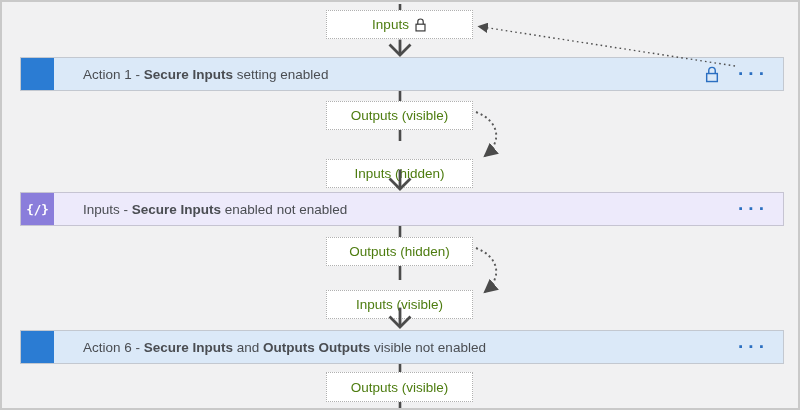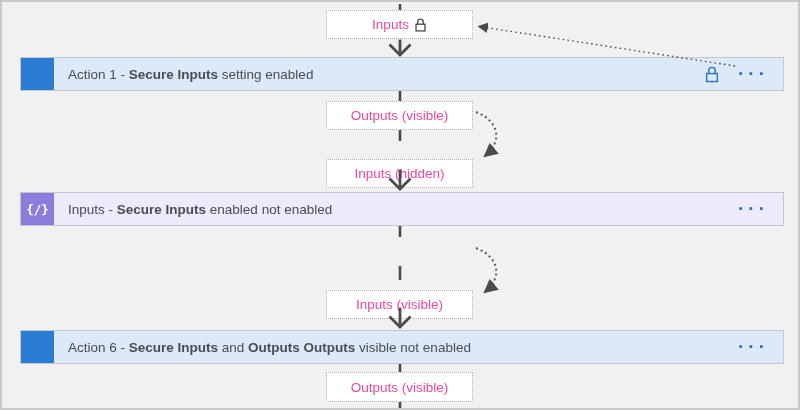--- a/index.html
+++ b/index.html
@@ -6,36 +6,36 @@
   .canvas{
     position:relative;width:800px;height:410px;box-sizing:border-box;
     background:#f1f1f2;border:2px solid #c9c9c9;overflow:hidden;
     font-family:"Liberation Sans", sans-serif;color:#47494e;
   }
   .overlay{position:absolute;left:0;top:0;width:800px;height:410px;z-index:3;pointer-events:none;}
   .node{
     position:absolute;left:324px;width:147px;height:29px;box-sizing:border-box;
     background:#ffffff;border:1px dotted #b0b0b0;z-index:2;
     display:flex;align-items:center;justify-content:center;gap:5px;
-    font-size:13.5px;color:#ec4899;
+    font-size:13.5px;color:#4d7c0f;
   }
   .bar{
     position:absolute;left:18px;width:764px;height:34px;box-sizing:border-box;
     display:flex;align-items:center;z-index:2;border:1px solid #c3c8d0;
     font-size:13.5px;color:#4a4d52;
   }
   .bar.action{background:#dbe9f8;}
   .bar.compose{background:#edeafb;border-color:#c6c4d2;}
   .bar-icon{
     align-self:stretch;width:33px;flex:0 0 33px;display:flex;
     align-items:center;justify-content:center;color:#fff;
   }
   .bar-icon.blue{background:#2b7cd3;}
   .bar-icon.purple{background:#8a7ddb;font-family:"DejaVu Sans Mono", monospace;font-size:12.5px;font-weight:bold;}
-  .bar-label{margin-left:14px;white-space:nowrap;}
+  .bar-label{margin-left:29px;white-space:nowrap;}
   .bar-label .b{font-weight:bold;}
   .bar-label .i{}
   .spacer{flex:1;}
   .lock{flex:0 0 auto;}
   .lock.dark{color:#3c3c3c;}
   .lock.blue{color:#2b6fc1;margin-right:10px;}
   .more{
     flex:0 0 auto;margin-right:14px;margin-left:8px;
     color:#2b6fc1;font-size:19px;font-weight:bold;letter-spacing:4px;
     line-height:10px;cursor:pointer;
@@ -107,20 +107,23 @@
 
   <div class="bar compose" style="top:190px">
     <div class="bar-icon purple">
         <span>{/}</span>
       </div>
     <div class="bar-label"><span>Inputs - </span><span class="b">Secure Inputs</span><span> enabled </span><span class="i">not enabled</span></div>
     <div class="spacer"></div>
     <span class="more">···</span>
   </div>
 
+  <div class="node" style="top:235px">
+    <span>Outputs (hidden)</span>
+  </div>
 
   <div class="node" style="top:288px">
     <span>Inputs (visible)</span>
   </div>
 
   <div class="bar action" style="top:328px">
     <div class="bar-icon blue"></div>
     <div class="bar-label"><span>Action 6 - </span><span class="b">Secure Inputs</span><span> and </span><span class="b">Outputs Outputs</span><span> visible </span><span class="i">not enabled</span></div>
     <div class="spacer"></div>
     <span class="more">···</span>

